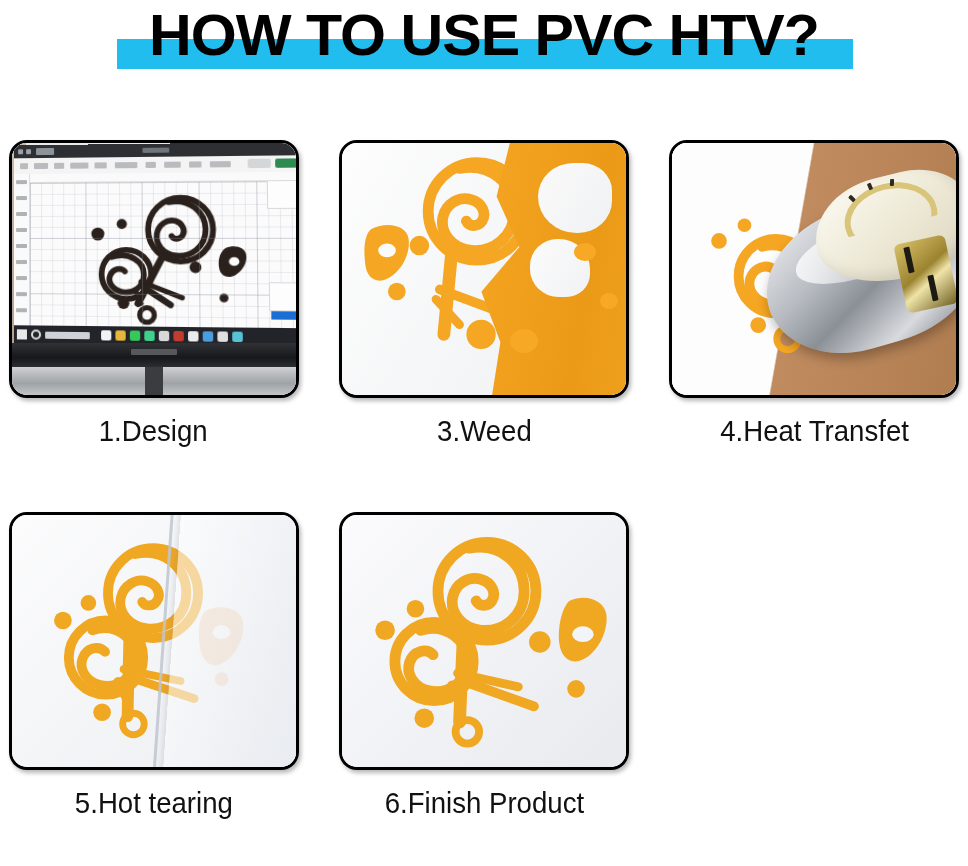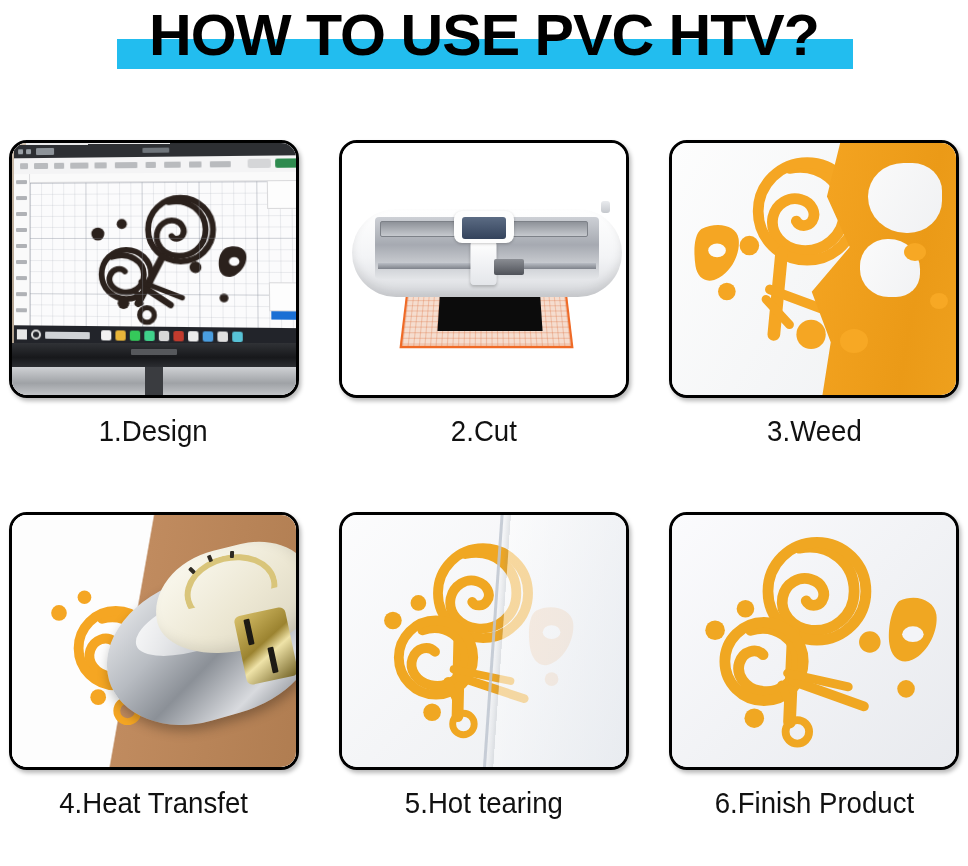--- a/index.html
+++ b/index.html
@@ -445,38 +445,20 @@
       </div>
 
       <div class="p1-bezel"></div>
       <div class="p1-brand"></div>
       <div class="p1-base"></div>
       <div class="p1-neck"></div>
     </div>
     <div class="caption">1.Design</div>
   </div>
 
-  <div class="cell">
-    <div class="panel">
-      <div class="p2-bg"></div>
-      <div class="p2-mat"></div>
-      <div class="p2-vinyl"></div>
-      <div class="p2-body"></div>
-      <div class="p2-inner"></div>
-      <div class="p2-rail-l"></div>
-      <div class="p2-rail-r"></div>
-      <div class="p2-bar"></div>
-      <div class="p2-carriage"></div>
-      <div class="p2-head"></div>
-      <div class="p2-panel"></div>
-      <div class="p2-lcd"></div>
-      <div class="p2-knob"></div>
-    </div>
-    <div class="caption">2.Cut</div>
-  </div>
 
   <div class="cell">
     <div class="panel">
       <div class="p3-bg"></div>
 
       <div class="art">
         <svg viewBox="0 0 290 258" preserveAspectRatio="none" aria-hidden="true">
           <g fill="none" stroke="#F5A623" stroke-width="11" stroke-linecap="round" stroke-linejoin="round">
             <path d="M120 26 C152 20 176 42 176 70 C176 96 154 112 132 110
                      C112 108 100 92 103 76 C106 62 120 54 132 58

